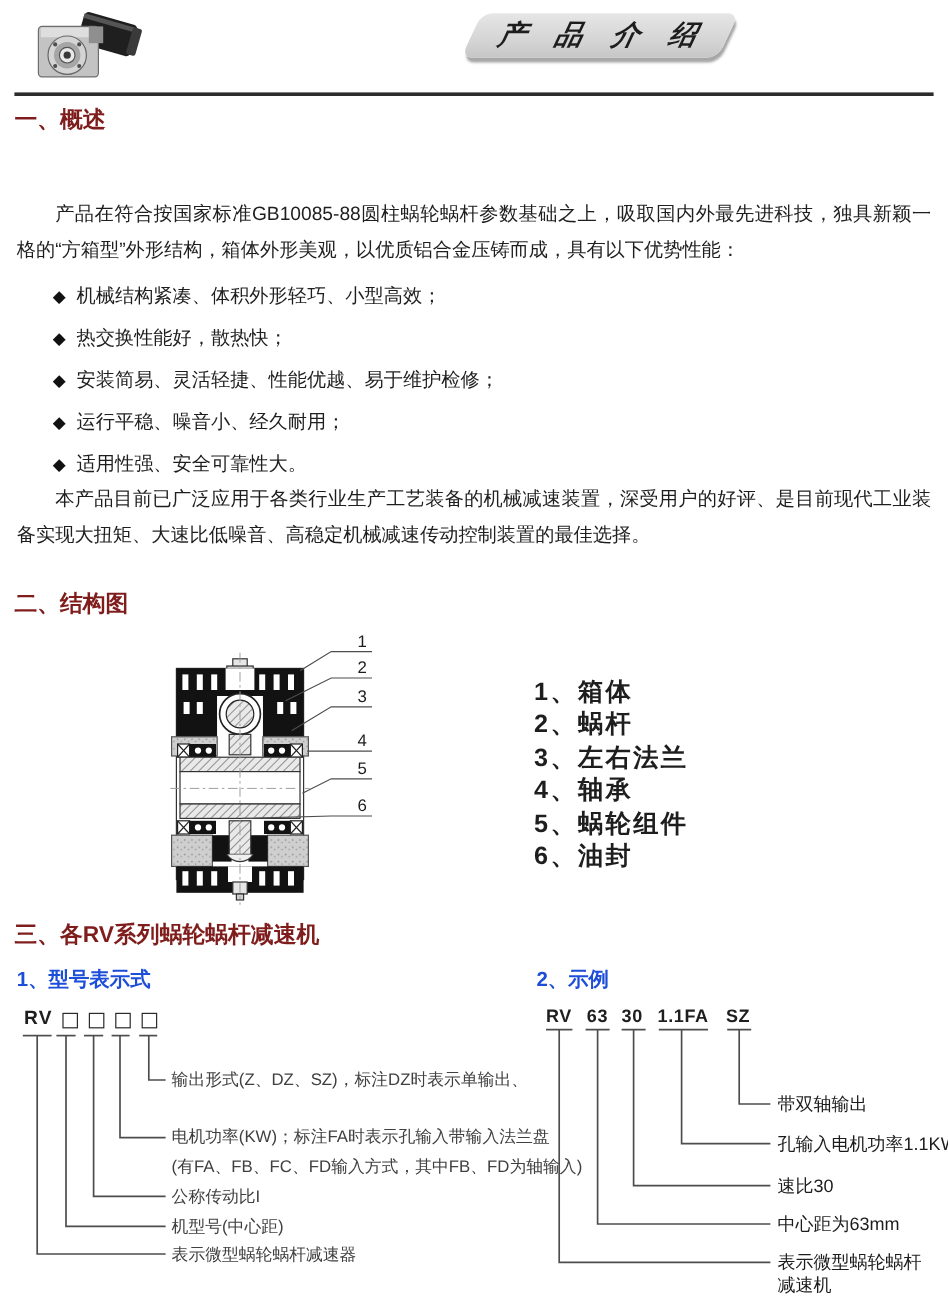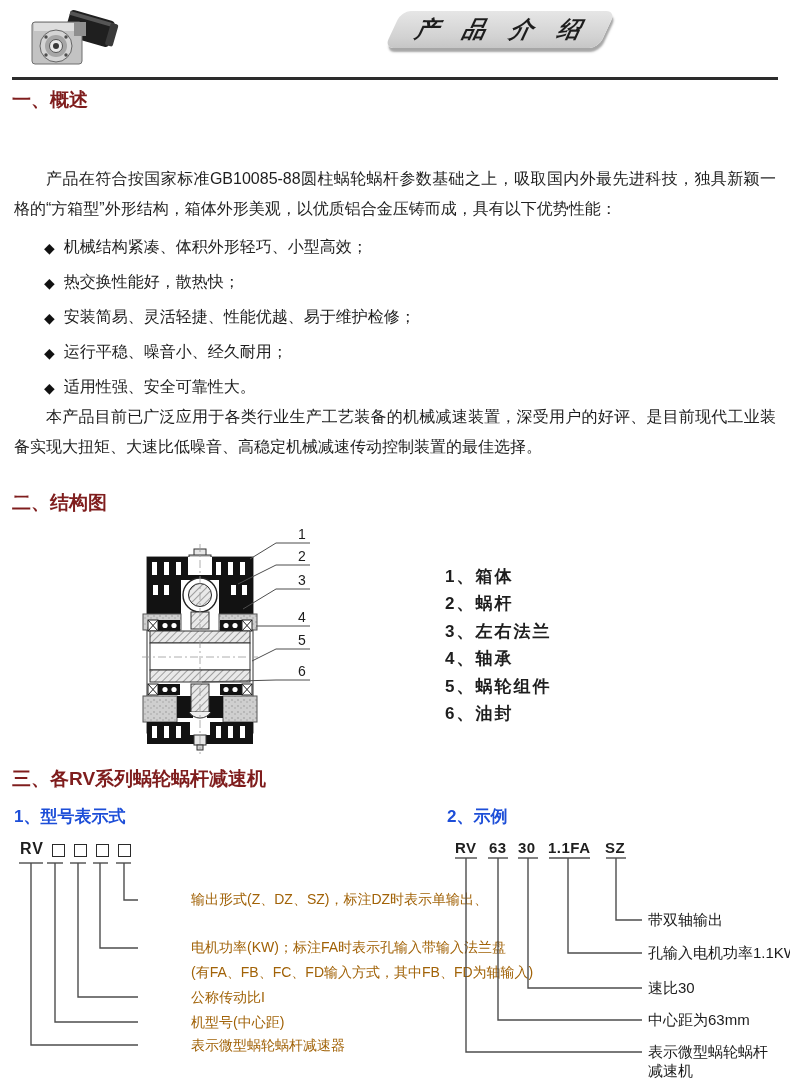--- a/index.html
+++ b/index.html
@@ -21,25 +21,25 @@
     white-space:nowrap;padding-left:9px;
   }
   .rule{left:12px;top:77px;width:766px;height:3px;background:#2c2c2c;}
   .h-main{font-size:19px;font-weight:bold;color:#7f1d1d;}
   .h-sub{font-size:17px;font-weight:bold;color:#1d4ed8;}
   .para{left:14px;width:762px;font-size:16px;line-height:30px;text-indent:2em;text-align:justify;}
   .bullets{left:44px;top:230px;width:720px;}
   .bullet-item{display:flex;align-items:center;height:35px;font-size:16px;}
   .bullet-item .diamond{font-size:14px;margin-right:9px;color:#111;}
   .legend{left:445px;top:563px;}
-  .legend-item{font-size:17px;line-height:27.4px;font-weight:600;letter-spacing:2px;}
+  .legend-item{font-size:21px;line-height:27.4px;font-weight:600;letter-spacing:2px;}
   .model-prefix{font-size:16px;font-weight:bold;letter-spacing:1px;}
   .sq{position:absolute;width:11px;height:11px;border:1.6px solid #2a2a2a;background:#fff;}
   .tok{position:absolute;font-size:15px;font-weight:bold;letter-spacing:0.5px;}
-  .dlabel{position:absolute;font-size:14px;color:#a16207;white-space:nowrap;margin-left:48px;}
+  .dlabel{position:absolute;font-size:14px;color:#404040;white-space:nowrap;}
   .dlabel2{position:absolute;font-size:15px;color:#1c1c1c;white-space:nowrap;}
   svg{display:block;}
   .ln{stroke:#4d4d4d;stroke-width:1.4;fill:none;}
   .callout-num{font-size:14px;fill:#1c1c1c;font-family:"Liberation Sans","DejaVu Sans",sans-serif;}
 </style>
 </head>
 <body>
 
 <div class="page">
 

